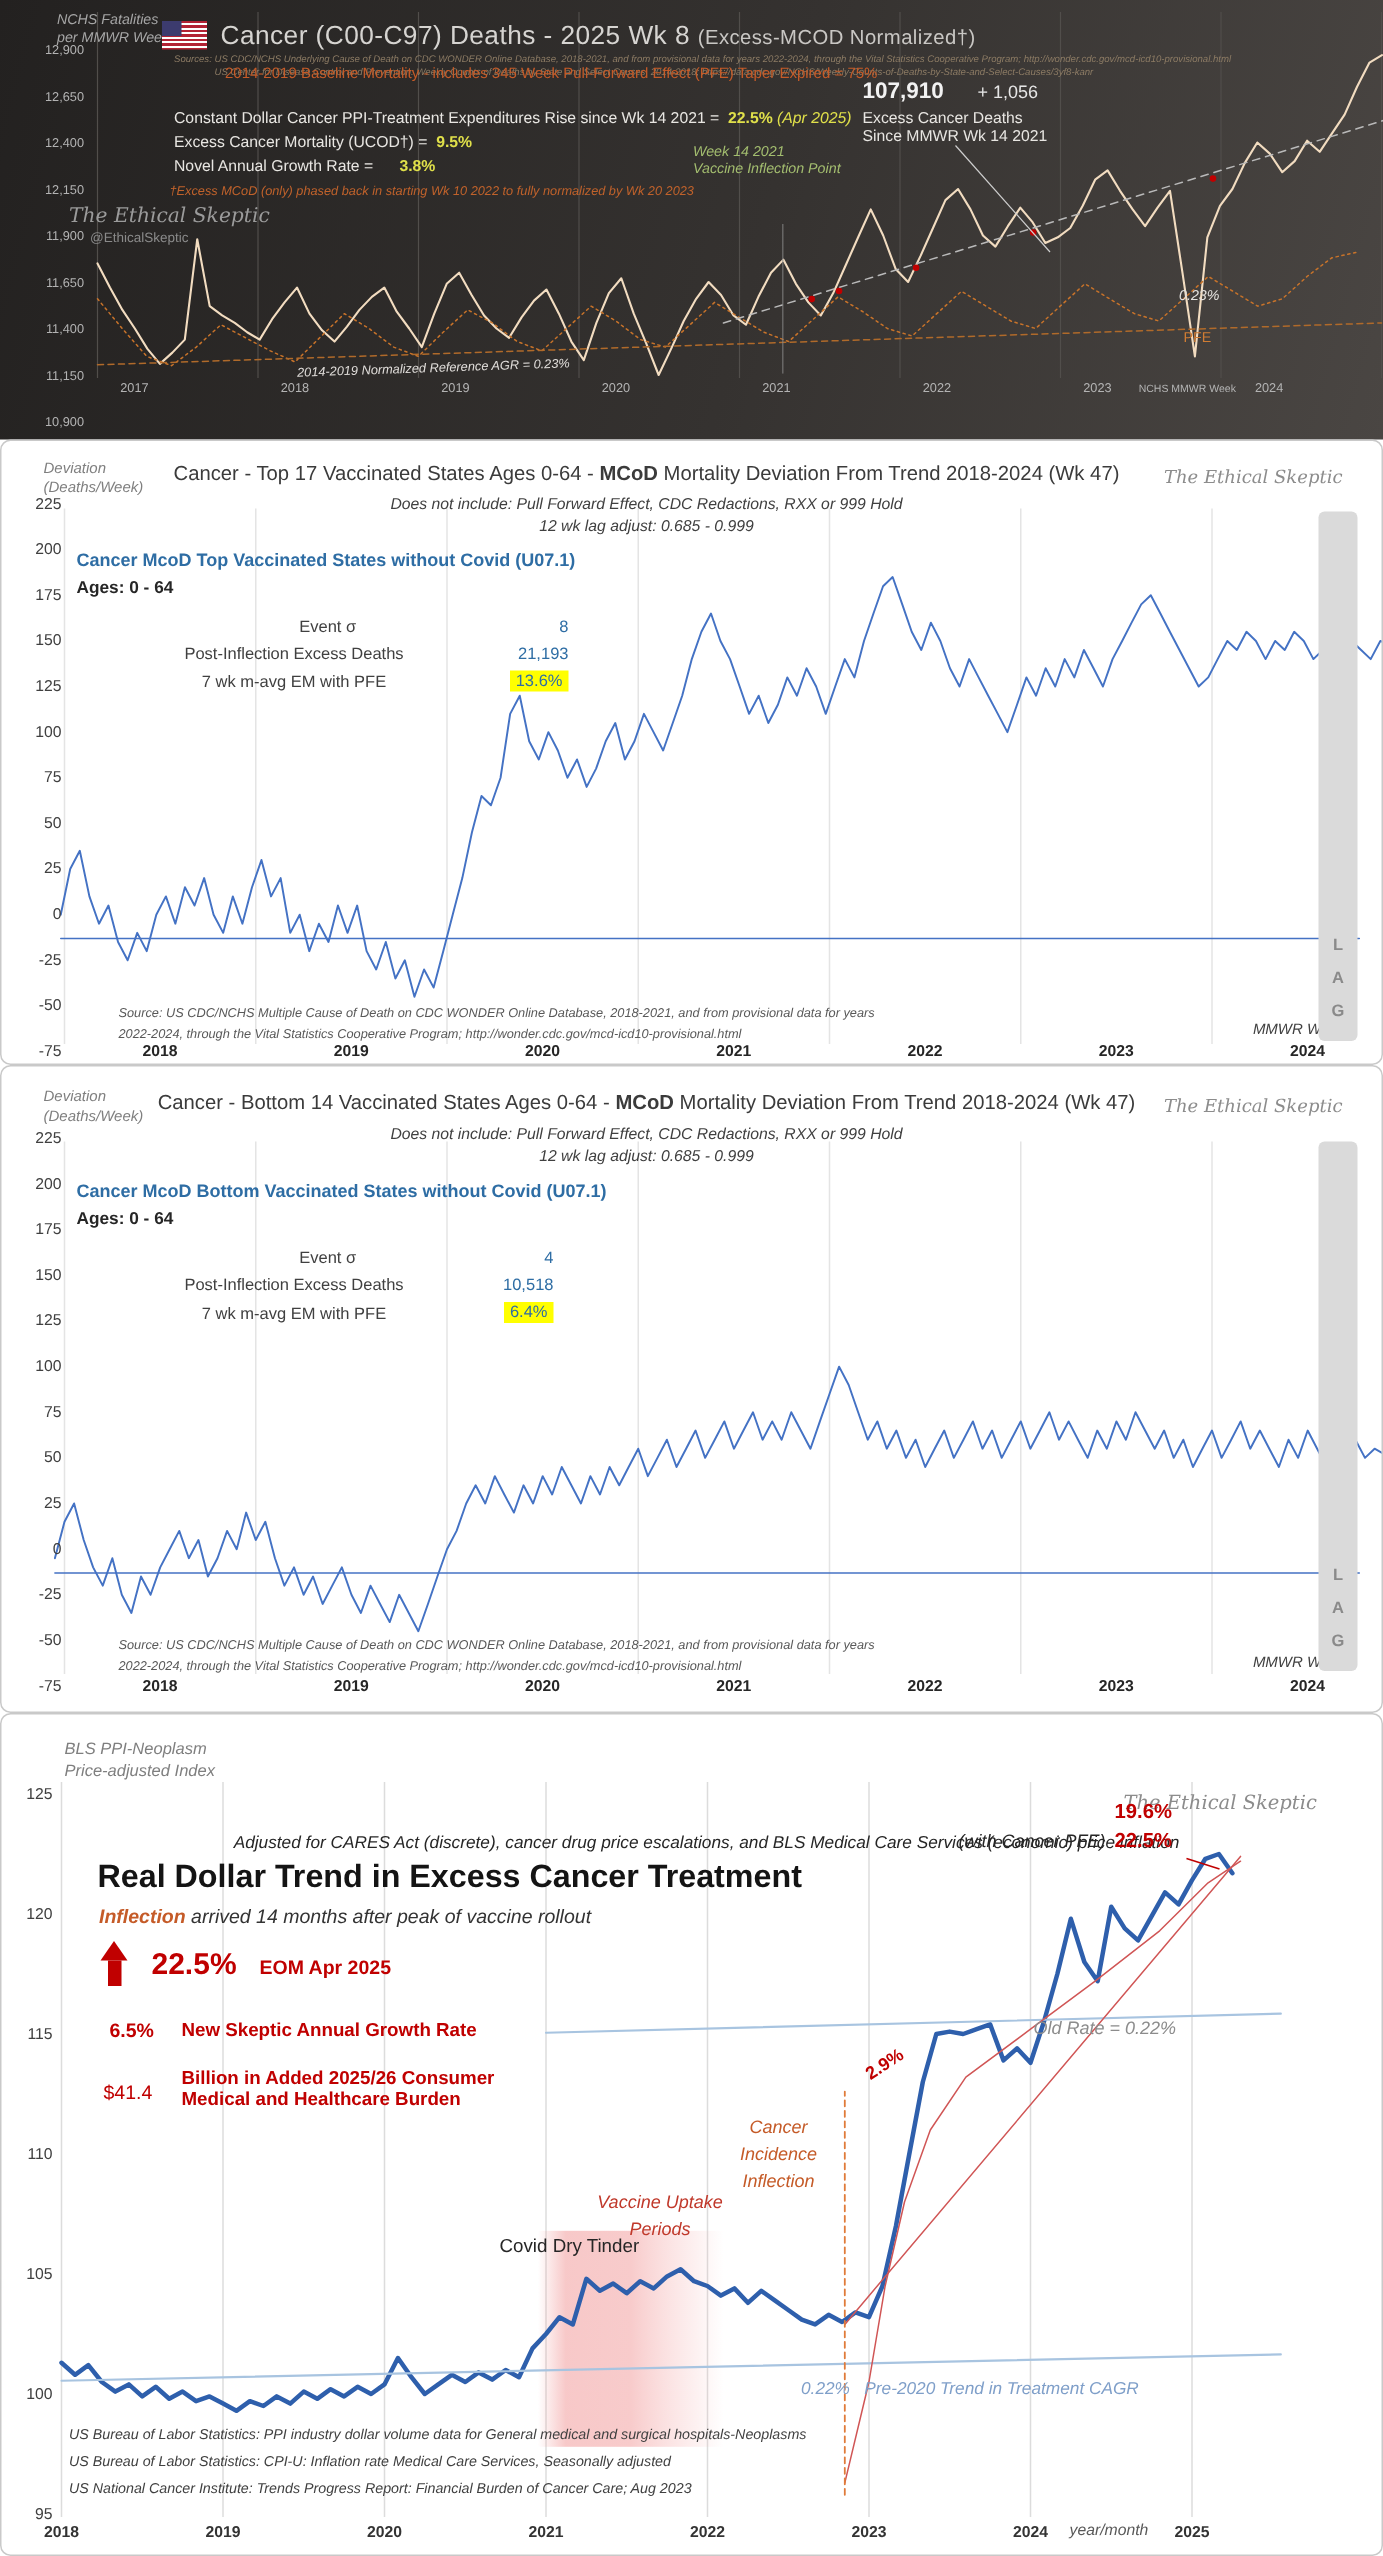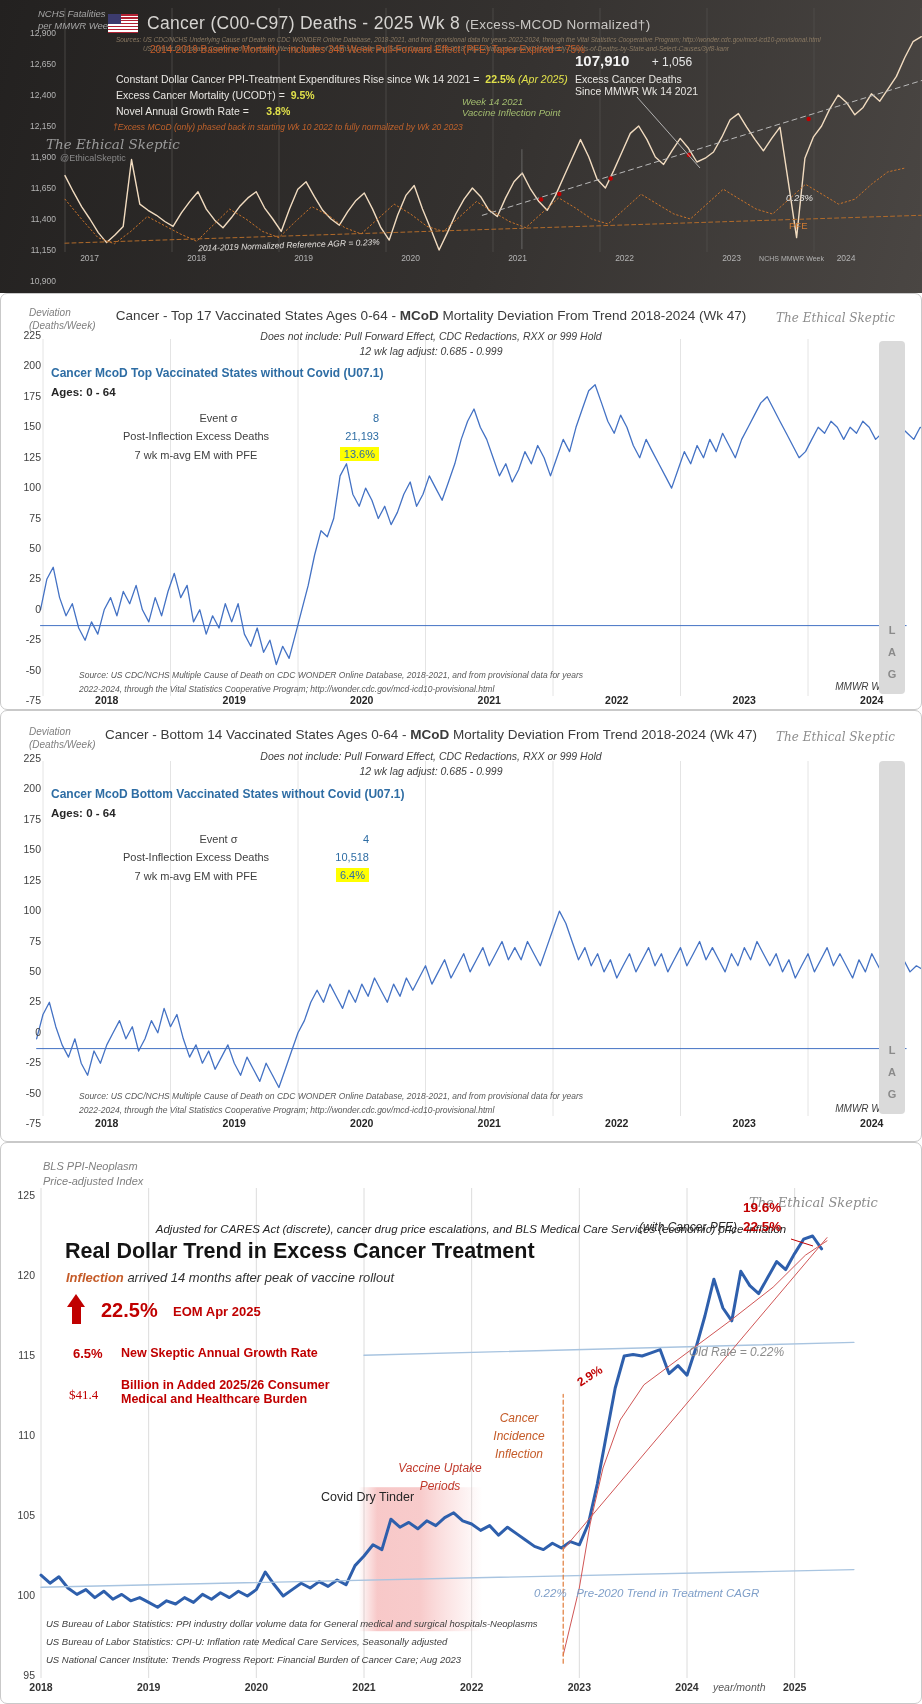--- a/index.html
+++ b/index.html
@@ -328,40 +328,40 @@
       <b>Inflection</b><span> arrived  14 months after peak of vaccine rollout</span>
     </div>
     <div class="abs" style="left:66px;top:151px;">
         <div class="tri"></div>
         <div class="stem"></div>
       </div>
     <div class="abs red p4-big" style="left:100px;top:156px;">22.5%</div>
     <div class="abs red p4-stat" style="left:172px;top:161px;">EOM Apr 2025</div>
     <div class="abs red p4-stat" style="left:72px;top:203px;">6.5%</div>
     <div class="abs red p4-lab" style="left:120px;top:203px;">New Skeptic Annual Growth Rate</div>
-    <div class="abs red p4-stat" style="left:68px;top:244px;font-weight:normal;font-family:Liberation Serif, serif;">$41.4</div>
+    <div class="abs red p4-stat" style="left:68px;top:244px;font-weight:normal;">$41.4</div>
     <div class="abs red p4-lab" style="left:120px;top:235px;">
       <div>Billion in Added 2025/26 Consumer</div>
         <div>Medical and Healthcare Burden</div>
     </div>
     <div class="abs red" style="left:742px;top:57px;font-size:13.5px;font-weight:bold;">19.6%</div>
     <div class="abs" style="left:638px;top:77px;font-size:12px;font-style:italic;color:#262626;">(with Cancer PFE)</div>
     <div class="abs red" style="left:742px;top:76px;font-size:13.5px;font-weight:bold;">22.5%</div>
     <div class="abs oldrate" style="left:688px;top:202px;">Old Rate = 0.22%</div>
     <div class="abs red" style="left:575px;top:226px;font-size:12px;font-weight:bold;transform:rotate(-33deg);">2.9%</div>
     <div class="abs orange-i" style="left:473px;top:266px;width:90px;">
       <div>Cancer</div>
         <div>Incidence</div>
         <div>Inflection</div>
     </div>
     <div class="abs vaxlab" style="left:378px;top:316px;width:122px;">
       <div>Vaccine Uptake</div>
         <div>Periods</div>
     </div>
-    <div class="abs covid" style="left:320px;top:347px;">Covid Dry Tinder</div>
+    <div class="abs covid" style="left:332px;top:347px;">Covid Dry Tinder</div>
     <div class="abs pre2020" style="left:533px;top:444px;">
       <span>0.22%</span>&nbsp;&nbsp;&nbsp;<span>Pre-2020 Trend in Treatment CAGR</span>
     </div>
     <div class="abs p4-src" style="left:45px;top:472px;">
       <div>US Bureau of Labor Statistics: PPI industry dollar volume data for General medical and surgical hospitals-Neoplasms</div>
         <div>US Bureau of Labor Statistics: CPI-U: Inflation rate Medical Care Services, Seasonally adjusted</div>
         <div>US National Cancer Institute: Trends Progress Report: Financial Burden of Cancer Care; Aug 2023</div>
     </div>
     <div class="abs" style="left:712px;top:538px;font-size:10.5px;font-style:italic;color:#595959;">year/month</div>
   </section>

